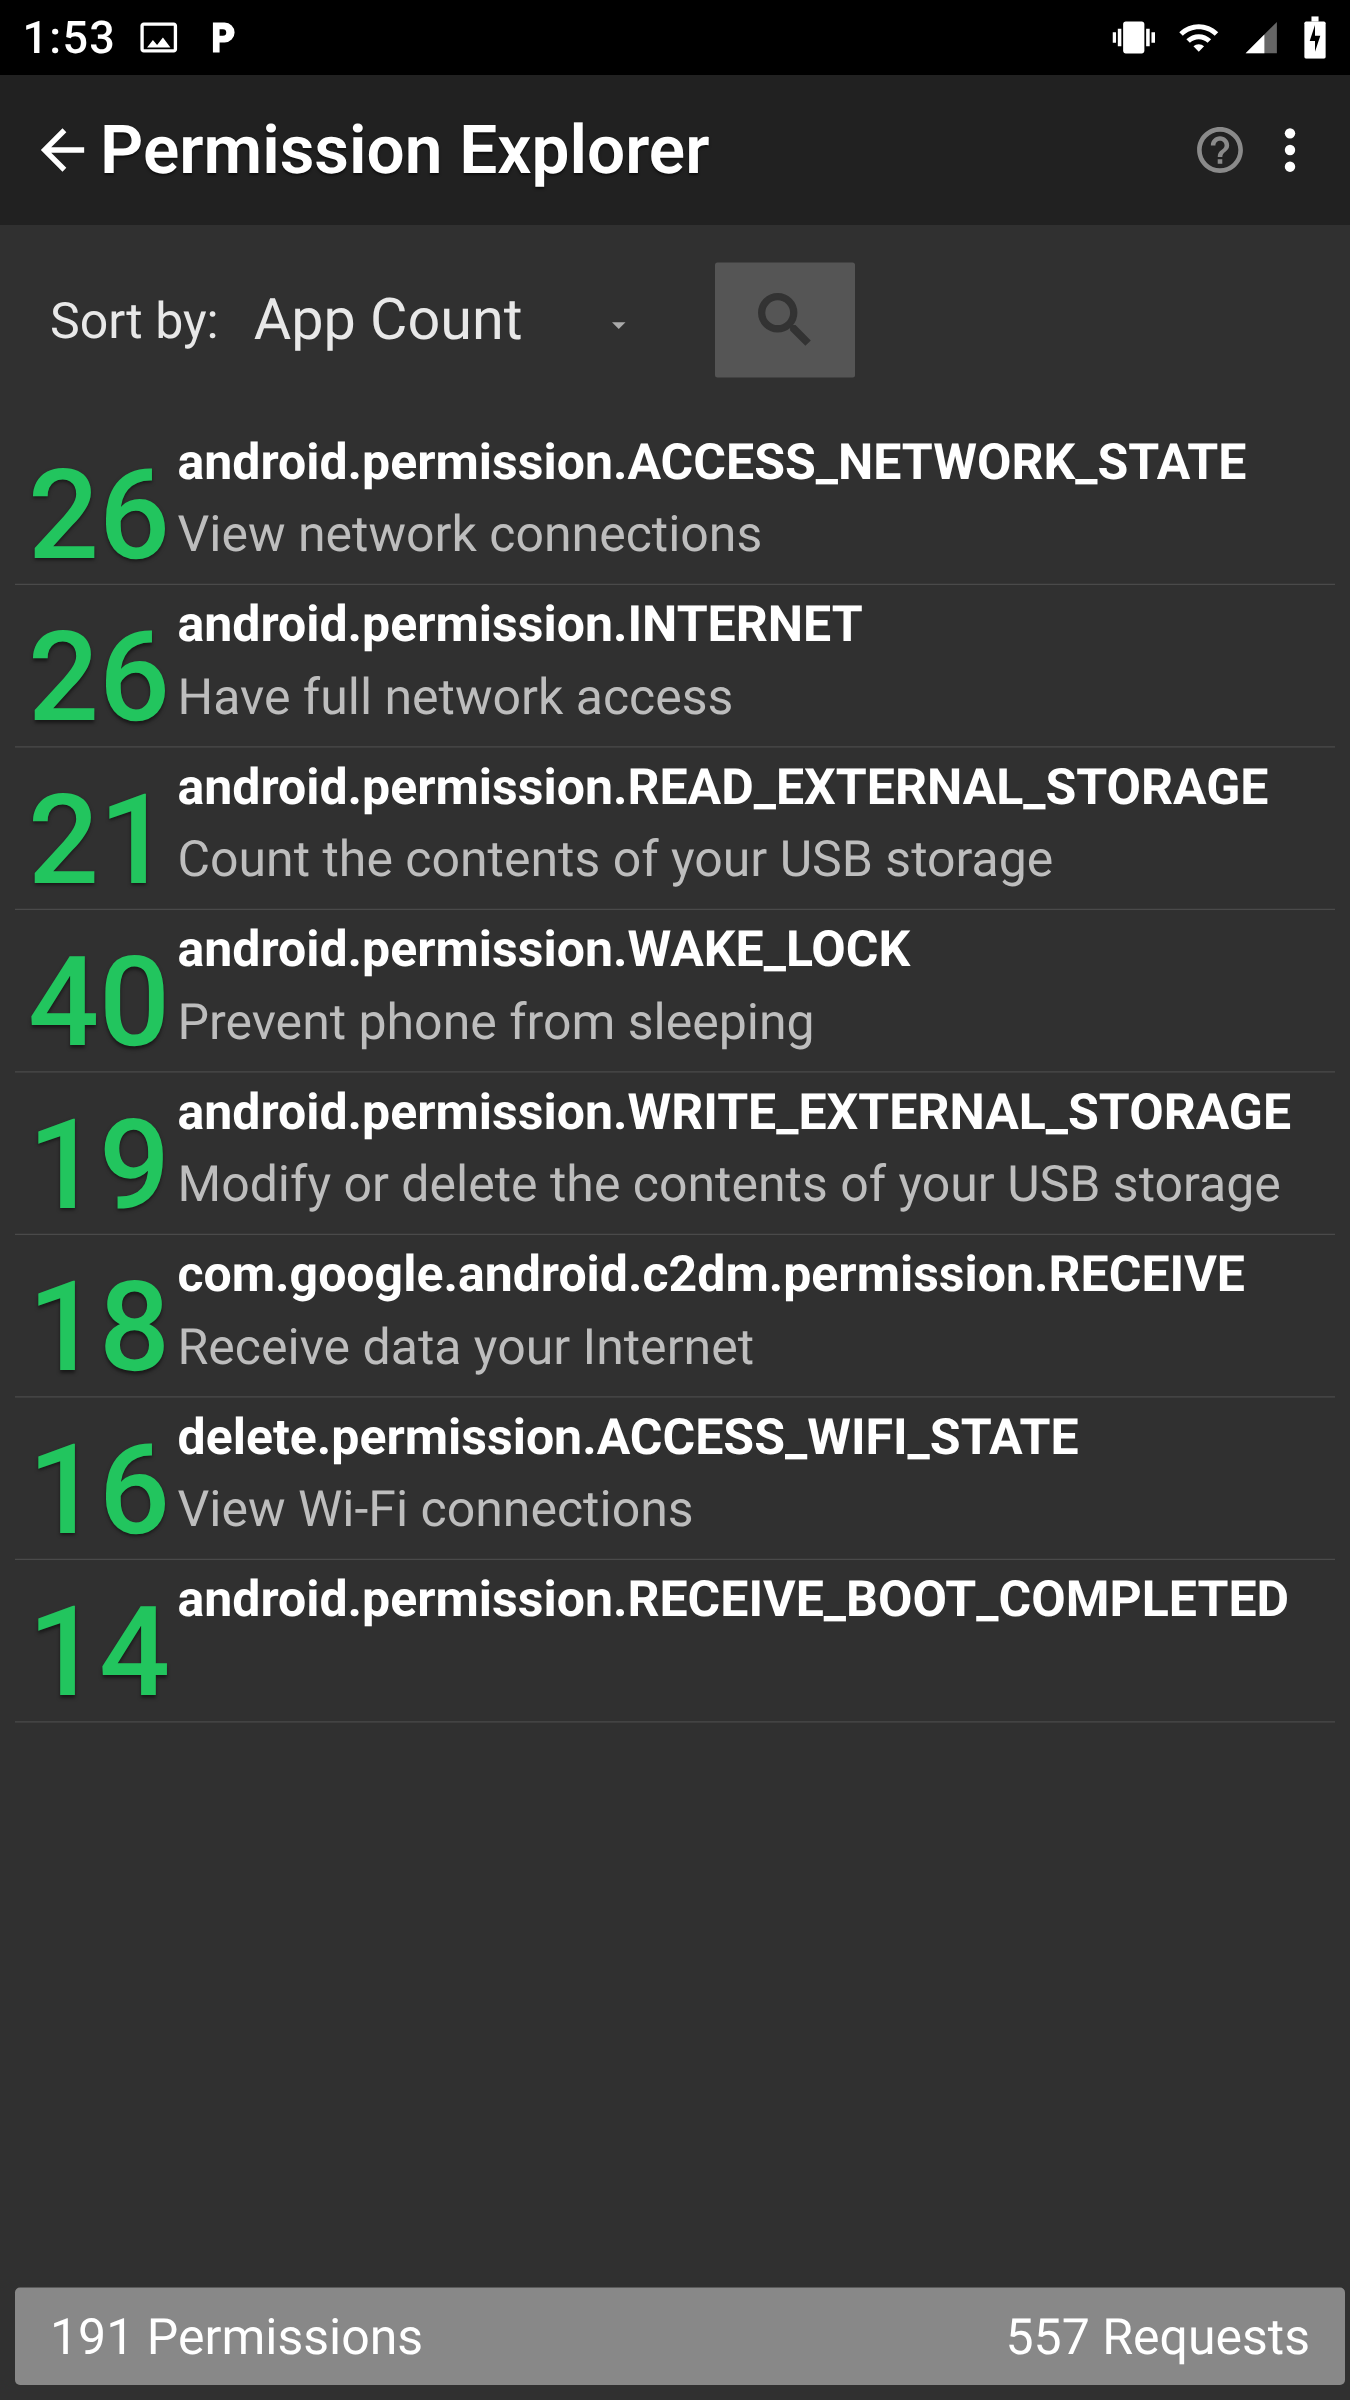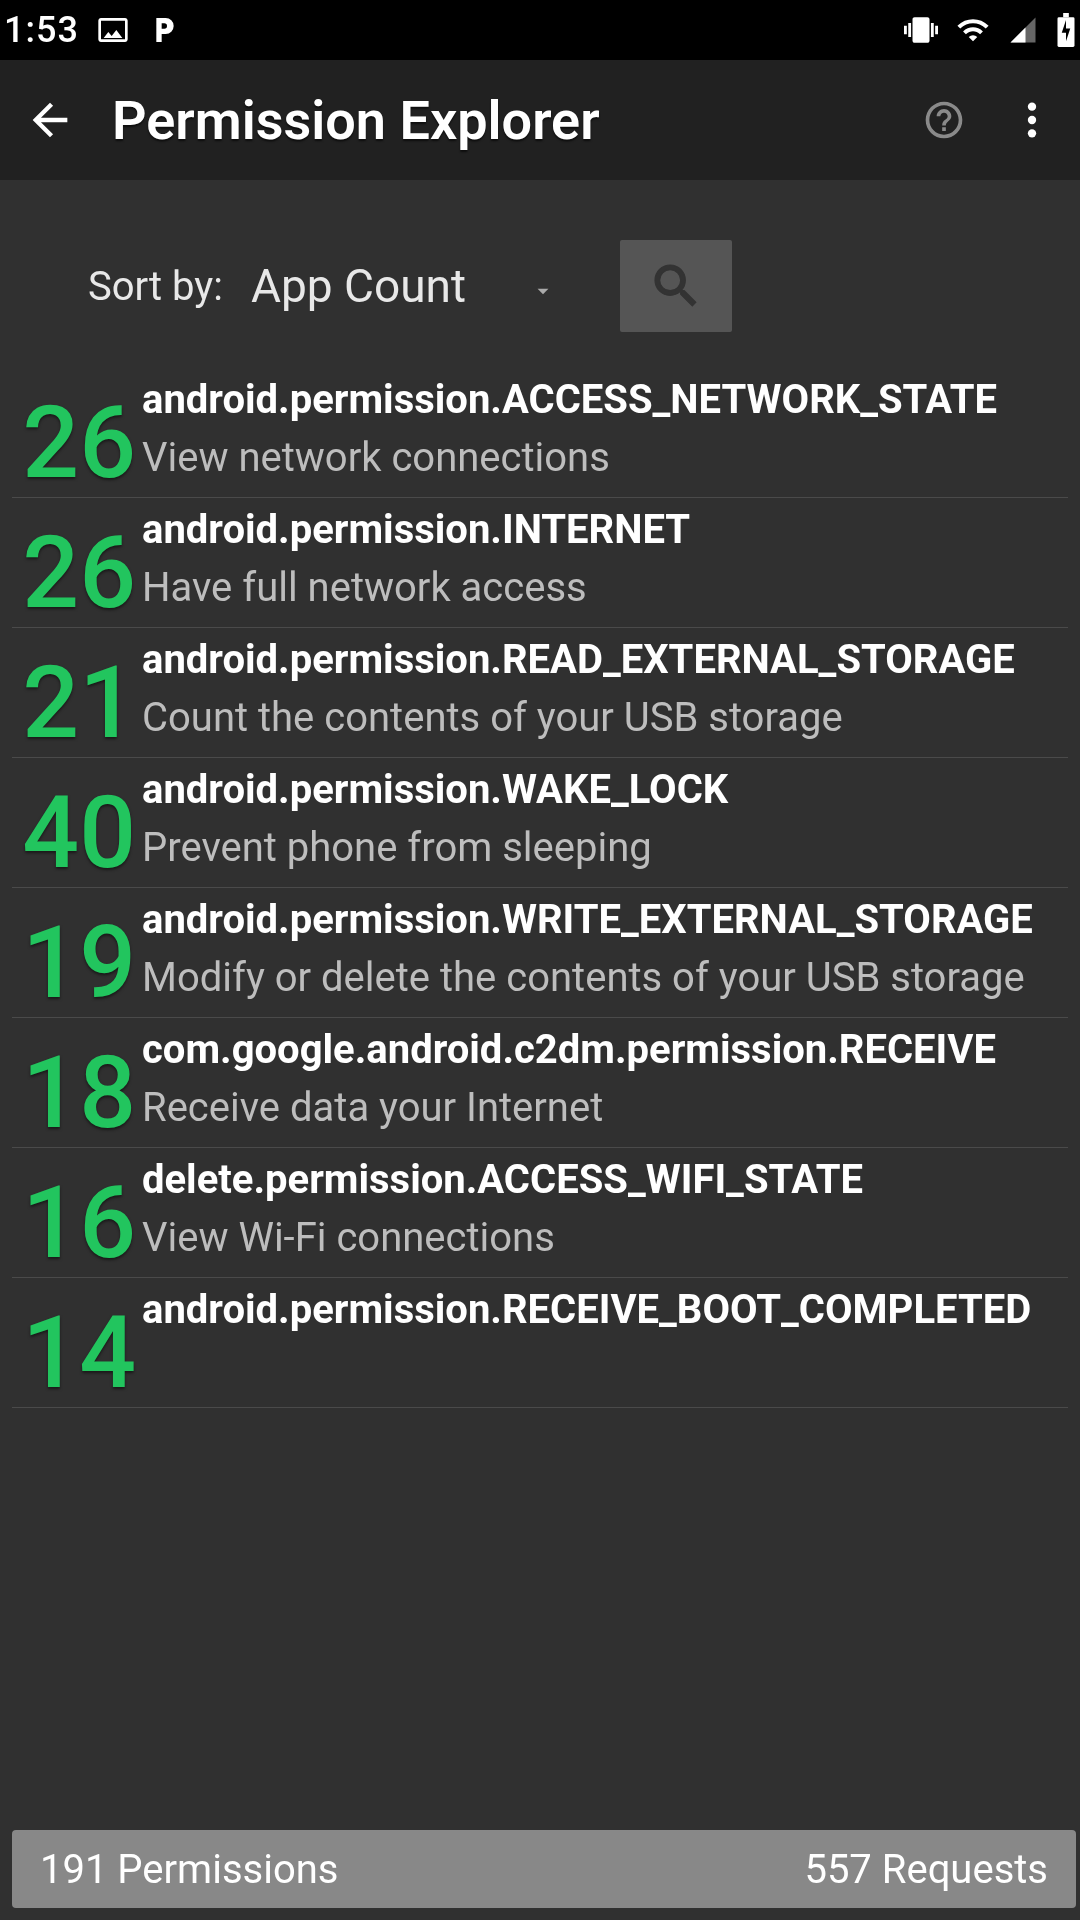--- a/index.html
+++ b/index.html
@@ -12,36 +12,35 @@
       flex-direction: column;
     }
 
     
     .status-bar {
       height: 60px;
       background: #000;
       display: flex;
       align-items: center;
       justify-content: space-between;
-      padding: 0 4px;
+      padding: 0 18px;
       font-size: 36px;
       font-weight: 500;
     }
     .status-left, .status-right { display: flex; align-items: center; gap: 18px; }
     .status-left .clock { letter-spacing: 1px; }
     .status-icon svg { display: block; }
 
     
     .app-bar {
       height: 120px;
       background: #212121;
       display: flex;
       align-items: center;
       padding: 0 20px;
-      gap: 32px;
       position: relative;
     }
     .app-bar .back-btn { width: 60px; height: 60px; display:flex; align-items:center; justify-content:center; }
     .app-bar .title {
       font-size: 54px;
       font-weight: 600;
       flex: 0 0 auto;
     }
     .app-bar .title { text-shadow: 0 2px 2px rgba(0,0,0,.6); }
     .app-bar .spacer { flex: 1; }
@@ -56,22 +55,21 @@
       display: flex;
       flex-direction: column;
       position: relative;
       overflow: hidden;
     }
 
     .sort-row {
       display: flex;
       align-items: center;
       gap: 28px;
-      padding: 60px 40px 30px 40px;
-      margin-left: 48px;
+      padding: 30px 40px 30px 40px;
     }
     .sort-label {
       font-size: 40px;
       color: #e8e8e8;
     }
     .sort-select {
       display: flex;
       align-items: center;
       gap: 64px;
       font-size: 46px;

